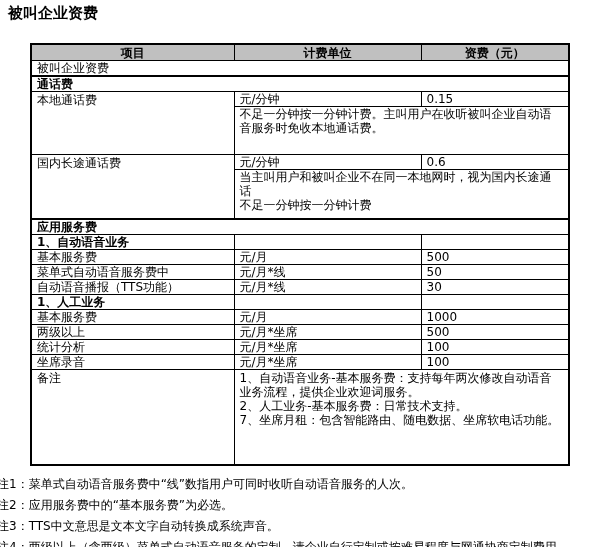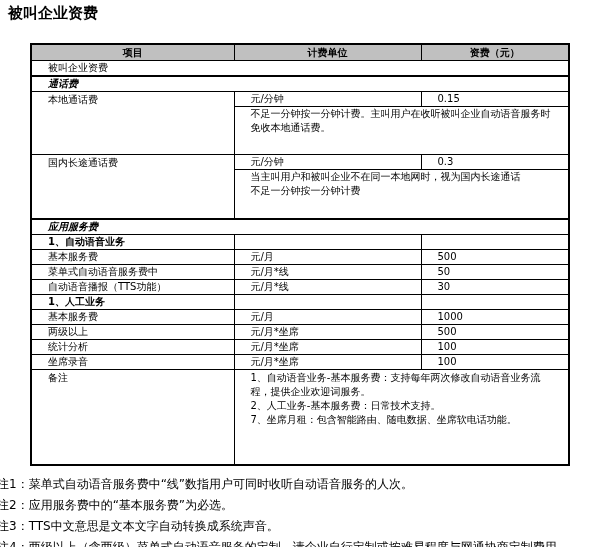--- a/index.html
+++ b/index.html
@@ -25,40 +25,40 @@
   }
   table.fee-table {
     border-collapse: collapse;
     table-layout: fixed;
     width: 538px;
     margin: 21px 0 0 30px;
     border: 2px solid #000000;
   }
   .fee-table th, .fee-table td {
     border: 1px solid #000000;
-    font-size: 10px;
+    font-size: 12px;
     line-height: 14px;
-    padding: 0 16px;
+    padding: 0 5px;
     vertical-align: middle;
     overflow: hidden;
     text-align: left;
     font-weight: normal;
   }
   .fee-table th {
     background: #c0c0c0;
     text-align: center;
     font-weight: bold;
     height: 15px;
   }
   .col-item { width: 203px; }
   .col-unit { width: 187px; }
   .col-fee  { width: 148px; }
 
   tr.r-group td   { height: 12px; }
-  tr.r-sectbig td { height: 13px; font-weight: bold; border-top: 2px solid #000; font-style: italic; }
+  tr.r-sectbig td { height: 13px; font-weight: bold; border-top: 2px solid #000; }
   tr.r-sect td    { height: 12px; }
   tr.r-sect td.sect-name { font-weight: bold; }
   tr.r-item td    { height: 12px; }
   tr.r-note td    { vertical-align: top; }
   td.vtop         { vertical-align: top; padding-top: 1px; margin-left: 16px; }
   tr.r-note-local td { height: 47px; }
   tr.r-note-long td  { height: 48px; }
   tr.r-remark td     { height: 93px; vertical-align: top; padding-top: 1px; }
 
   .footnotes {
@@ -105,21 +105,21 @@
       <td>元/分钟</td>
       <td>0.15</td>
     </tr>
     <tr class="r-note r-note-local">
       <td colspan="2">不足一分钟按一分钟计费。主叫用户在收听被叫企业自动语音服务时免收本地通话费。</td>
     </tr>
 
     <tr class="r-item">
       <td rowspan="2" class="vtop">国内长途通话费</td>
       <td>元/分钟</td>
-      <td>0.3</td>
+      <td>0.6</td>
     </tr>
     <tr class="r-note r-note-long">
       <td colspan="2">
         <div>当主叫用户和被叫企业不在同一本地网时，视为国内长途通话</div>
         <div>不足一分钟按一分钟计费</div>
       </td>
     </tr>
 
     <tr class="r-sectbig">
       <td colspan="3">应用服务费</td>

